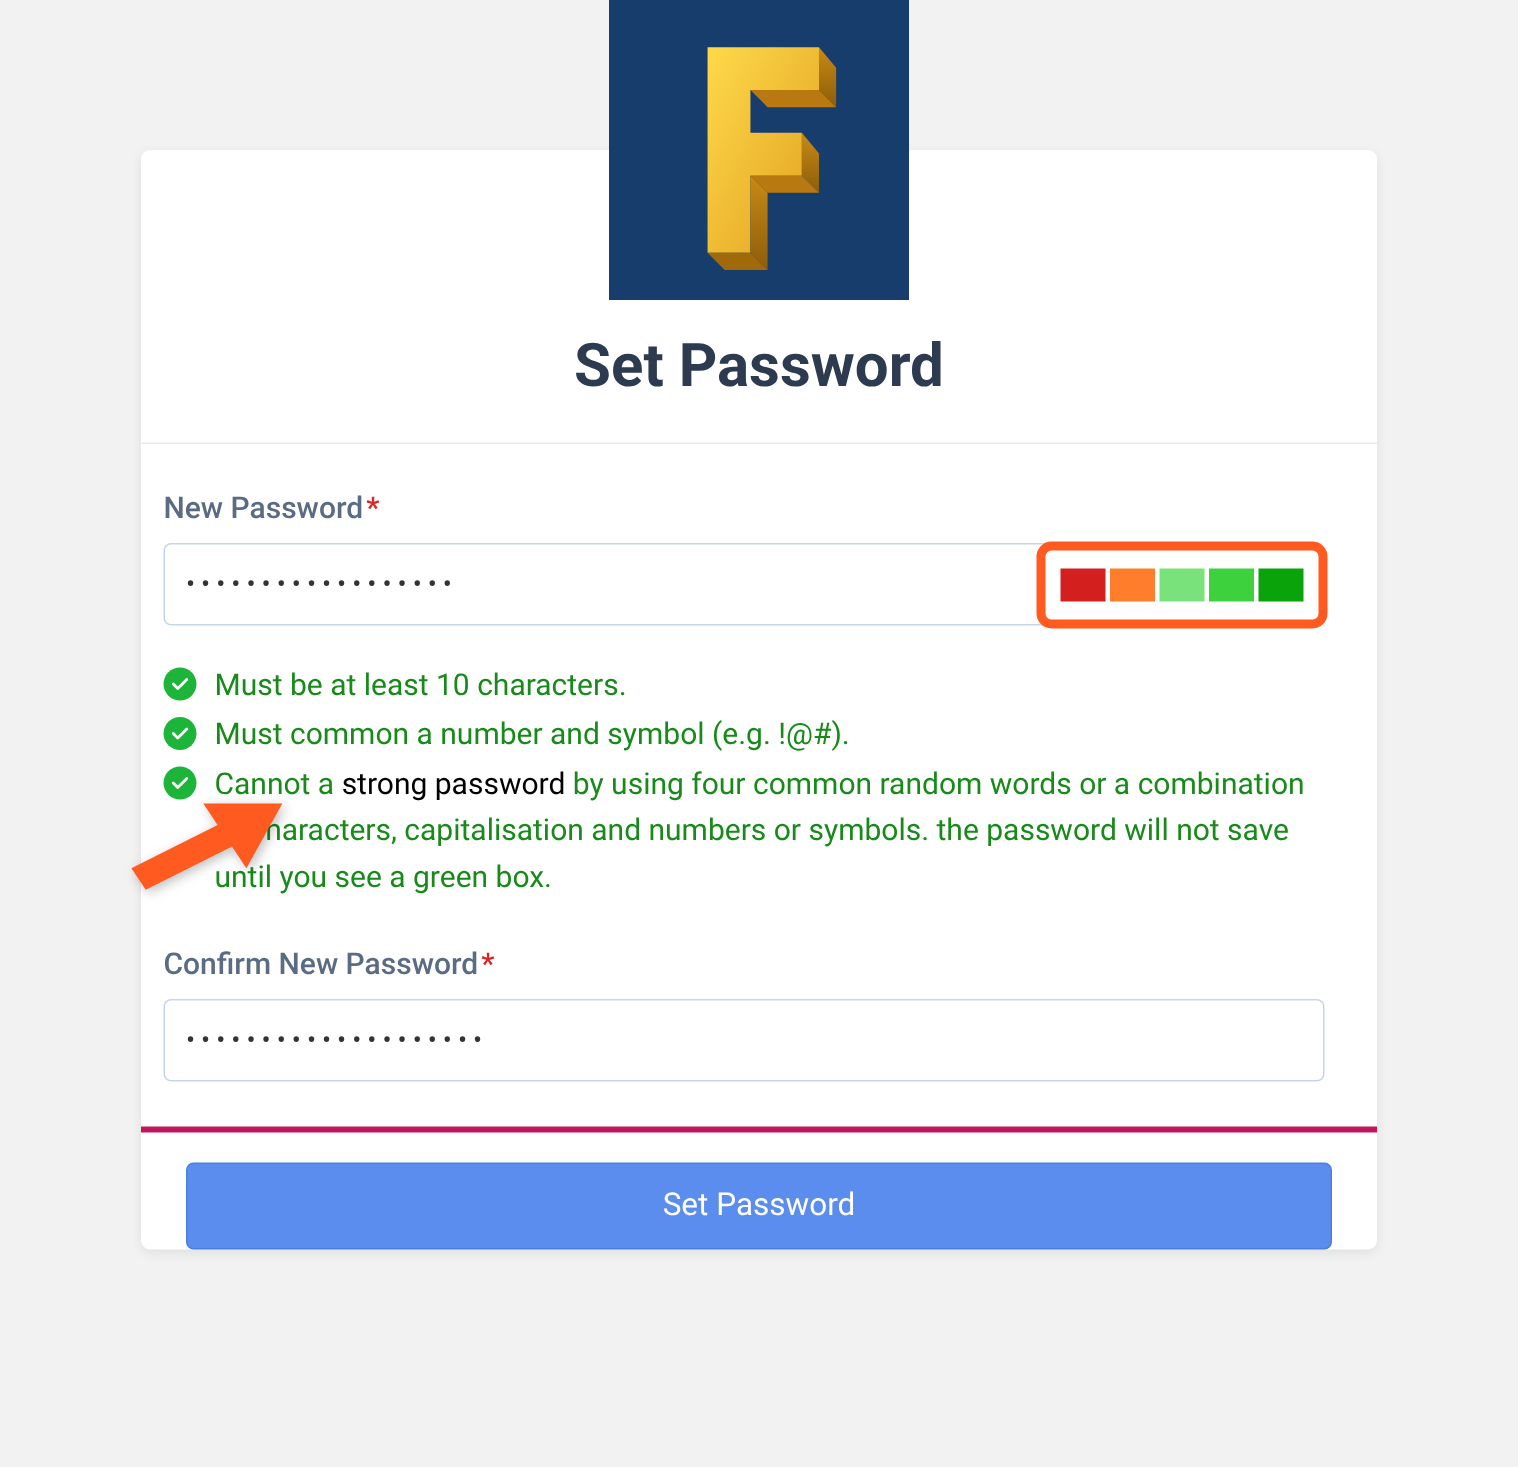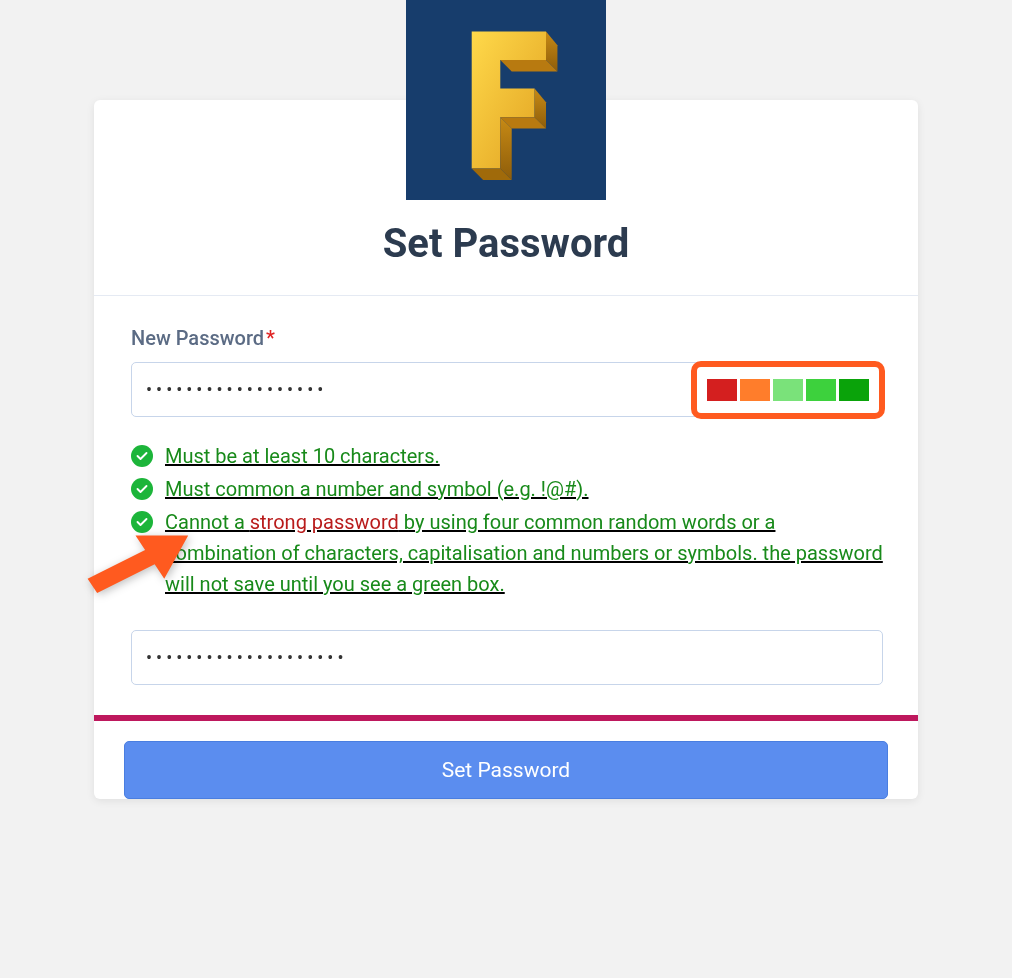--- a/index.html
+++ b/index.html
@@ -49,22 +49,22 @@
       padding-bottom: 28px;
       text-align: center;
       border-bottom: 1px solid #e5eaf3;
     }
     .card-header h1 {
       font-size: 40px;
       font-weight: 700;
       color: #2c3b4f;
     }
     .card-body {
-      padding: 30px 35px 30px 37px;
-      border-bottom: 6px solid #be185d;
+      padding: 30px 35px 30px 15px;
+      border-bottom: 4px solid #be185d;
     }
     .field-label {
       font-size: 20px;
       font-weight: 500;
       color: #5b6b84;
       margin-bottom: 12px;
     }
     .req {
       color: #e02424;
       margin-left: 2px;
@@ -103,21 +103,20 @@
     }
     .sb1 { background: #d41f1f; }
     .sb2 { background: #ff7d2b; }
     .sb3 { background: #7ae27a; }
     .sb4 { background: #3dd13d; }
     .sb5 { background: #0aa30a; }
     .rules {
       list-style: none;
       margin-top: 24px;
       margin-bottom: 30px;
-      text-decoration: underline;
     }
     .rules li {
       display: flex;
       align-items: flex-start;
       gap: 12px;
       color: #188a1a;
       font-size: 20px;
       line-height: 1.55;
       margin-bottom: 2px;
     }
@@ -132,21 +131,21 @@
       background: #1cb53a;
       display: flex;
       align-items: center;
       justify-content: center;
     }
     .check-icon svg {
       width: 12px;
       height: 12px;
     }
     .rule-text a {
-      color: #b91c1c;
+      color: #000000;
       text-decoration: none;
     }
     .card-footer {
       padding: 20px 30px 0 30px;
     }
     .submit-btn {
       width: 100%;
       background: #5b8def;
       border: 1px solid #4a7ee0;
       color: #ffffff;
@@ -244,20 +243,23 @@
             <span class="check-icon">
               <svg viewBox="0 0 16 16">
                 <path d="M2 8 L6 12 L14 4" stroke="#fff" stroke-width="2.5" fill="none" stroke-linecap="round" stroke-linejoin="round"></path>
               </svg>
             </span>
           </span>
         <span class="rule-text"><span>Cannot a </span><a href="#">strong password</a><span> by using four common random words or a combination of characters, capitalisation and numbers or symbols. the password will not save until you see a green box.</span></span>
       </li>
     </ul>
 
+    <div class="field-label">
+      <span>Confirm New Password</span><span class="req">*</span>
+    </div>
     <input type="password" class="text-input" value="••••••••••••••••••••" style="">
 
   </div>
 
   <div class="card-footer">
     <button class="submit-btn">Set Password</button>
   </div>
 </div>
 
 <div class="arrow-annotation">

